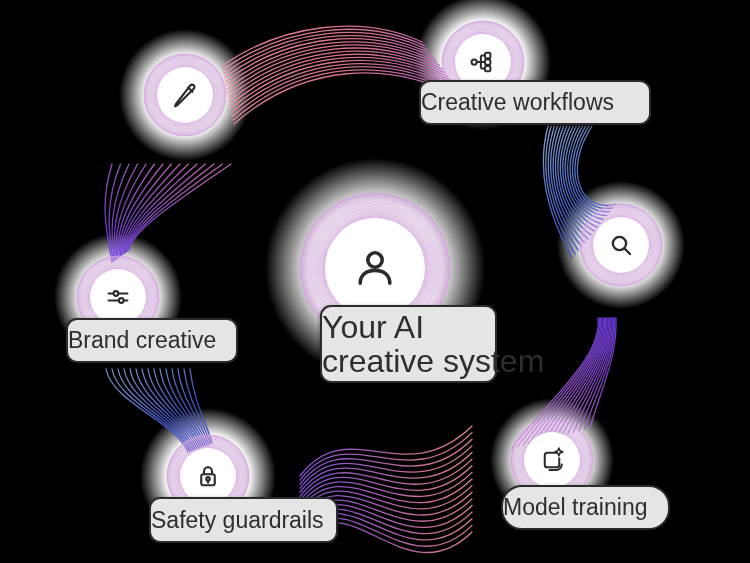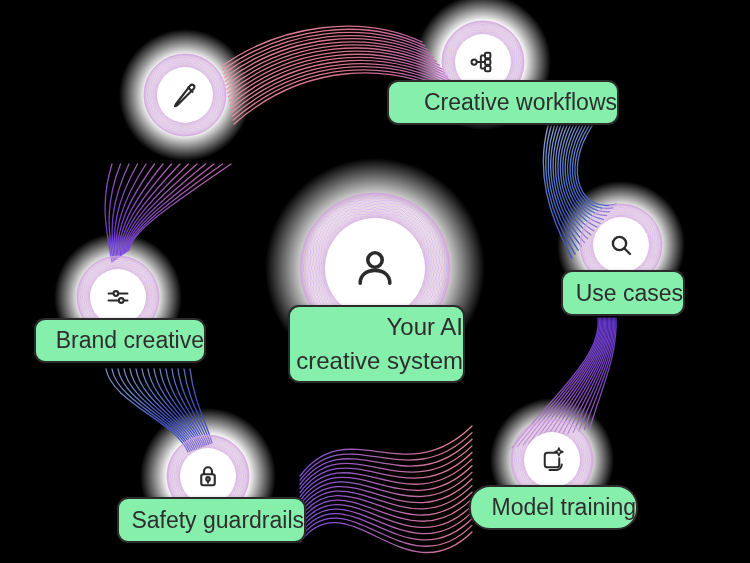--- a/index.html
+++ b/index.html
@@ -6,26 +6,27 @@
   #canvas{
     position:relative;width:750px;height:563px;background:#000;overflow:hidden;
     font-family:"Liberation Sans","DejaVu Sans",sans-serif;
   }
   #art{position:absolute;left:0;top:0;}
   .icon-circle{
     position:absolute;background:#ffffff;border-radius:50%;
     display:flex;align-items:center;justify-content:center;
   }
   .pill{
-    position:absolute;background:#86efac;border:2px solid #2b2b2b;border-radius:11px;
-    display:flex;flex-direction:column;align-items:flex-end;justify-content:center;
+    position:absolute;background:#e5e5e5;border:2px solid #2b2b2b;border-radius:11px;
+    display:flex;flex-direction:column;align-items:flex-start;justify-content:center;
     color:#2e2e2e;font-size:23px;box-sizing:border-box;white-space:nowrap;
     box-shadow:0 2px 4px rgba(0,0,0,.5);
+    margin-left:32px;
   }
-  .pill.center{font-size:24px;line-height:34px;}
+  .pill.center{font-size:32px;line-height:34px;}
 </style>
 </head>
 <body>
 
 <div id="canvas">
 
   <svg id="art" width="750" height="563" viewBox="0 0 750 563">
       <defs>
     <radialGradient id="glowGrad">
           <stop offset="0" stop-color="#fff"></stop>
@@ -538,23 +539,20 @@
         <path d="M4.6 19.6c0-4.2 3.3-6.4 7.4-6.4s7.4 2.2 7.4 6.4"></path>
       </g>
     </svg>
   </div>
 
 
   <div class="pill" style="left:387px;top:80px;width:232px;height:45px;">
     <span>Creative workflows</span>
   </div>
 
-  <div class="pill" style="left:561px;top:270px;width:124px;height:46px;">
-    <span>Use cases</span>
-  </div>
 
   <div class="pill" style="left:469px;top:485px;width:169px;height:45px;border-radius:21px;">
     <span>Model training</span>
   </div>
 
   <div class="pill" style="left:117px;top:497px;width:189px;height:46px;">
     <span>Safety guardrails</span>
   </div>
 
   <div class="pill" style="left:34px;top:318px;width:172px;height:45px;">

